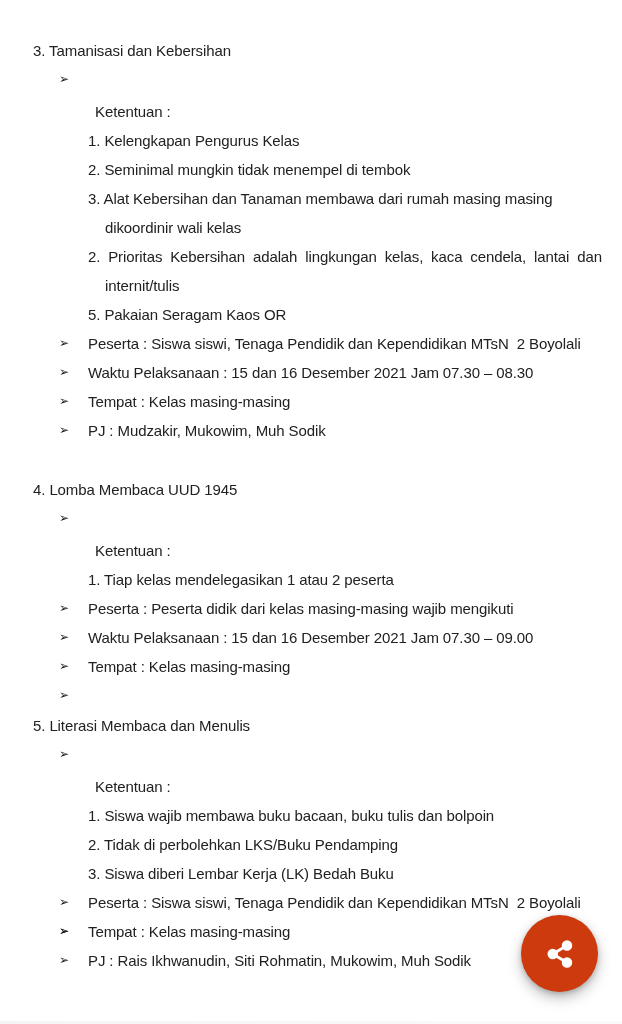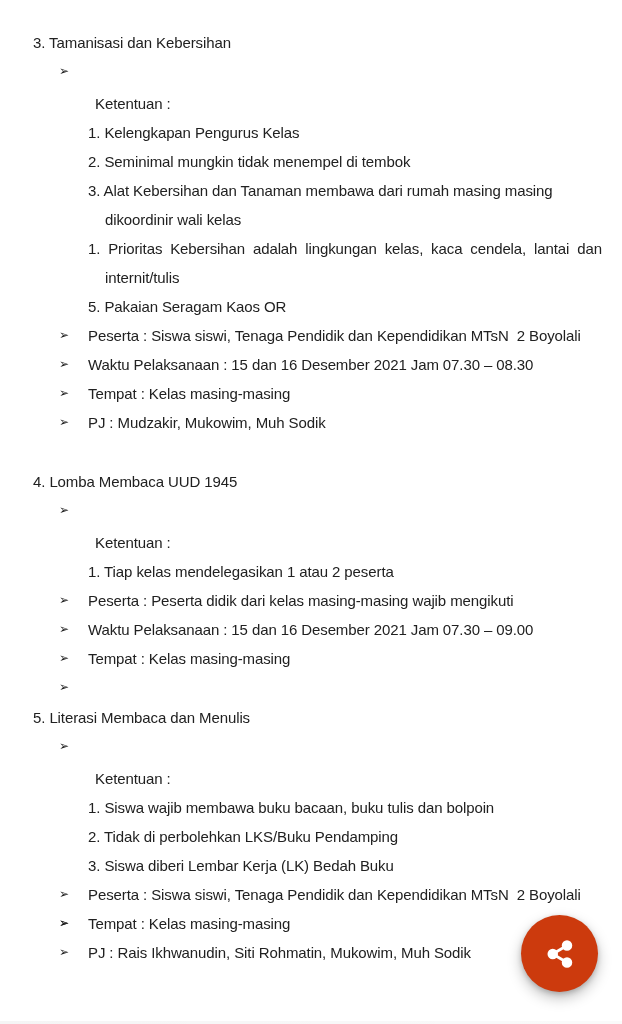--- a/index.html
+++ b/index.html
@@ -1,21 +1,21 @@
 <!DOCTYPE html>
 <html><head>
 <meta charset="utf-8">
 <style>
   html,body{margin:0;padding:0;background:#ffffff;}
   .page{
     position:relative;width:622px;height:1024px;background:#ffffff;
     overflow:hidden;font-family:"Liberation Sans",sans-serif;color:#212121;
   }
   .doc{
-    position:absolute;top:0;left:0;width:592px;box-sizing:border-box;
+    position:absolute;top:8px;left:0;width:592px;box-sizing:border-box;
     padding:28px 30px 0 33px;font-size:15px;line-height:29px;letter-spacing:-0.1px;
   }
   p{margin:0;}
   .sec + .sec{margin-top:30px;}
   .h{white-space:pre;}
   .row{position:relative;white-space:pre;}
   .blt{
     position:absolute;left:26px;top:0;font-size:12px;color:#1a1a1a;
     line-height:29px;
   }
@@ -42,21 +42,21 @@
 <div class="page">
   <div class="doc">
 
     <section class="sec">
       <p class="h">3. Tamanisasi dan Kebersihan</p>
       <p class="row arrow wide"><span class="blt">➢</span><span class="txt">Ketentuan :</span></p>
       <p class="row num"><span>1. Kelengkapan Pengurus Kelas</span></p>
       <p class="row num"><span>2. Seminimal mungkin tidak menempel di tembok</span></p>
       <p class="row num"><span>3. Alat Kebersihan dan Tanaman membawa dari rumah masing masing</span></p>
       <p class="row cont"><span>dikoordinir wali kelas</span></p>
-      <p class="row num just"><span>1. Prioritas Kebersihan adalah lingkungan kelas, kaca cendela, lantai dan</span></p>
+      <p class="row num just"><span>2. Prioritas Kebersihan adalah lingkungan kelas, kaca cendela, lantai dan</span></p>
       <p class="row cont"><span>internit/tulis</span></p>
       <p class="row num"><span>5. Pakaian Seragam Kaos OR</span></p>
       <p class="row arrow"><span class="blt">➢</span><span class="txt">Peserta : Siswa siswi, Tenaga Pendidik dan Kependidikan MTsN  2 Boyolali</span></p>
       <p class="row arrow"><span class="blt">➢</span><span class="txt">Waktu Pelaksanaan : 15 dan 16 Desember 2021 Jam 07.30 – 08.30</span></p>
       <p class="row arrow"><span class="blt">➢</span><span class="txt">Tempat : Kelas masing-masing</span></p>
       <p class="row arrow"><span class="blt">➢</span><span class="txt">PJ : Mudzakir, Mukowim, Muh Sodik</span></p>
     </section>
 
     <section class="sec">
       <p class="h">4. Lomba Membaca UUD 1945</p>

